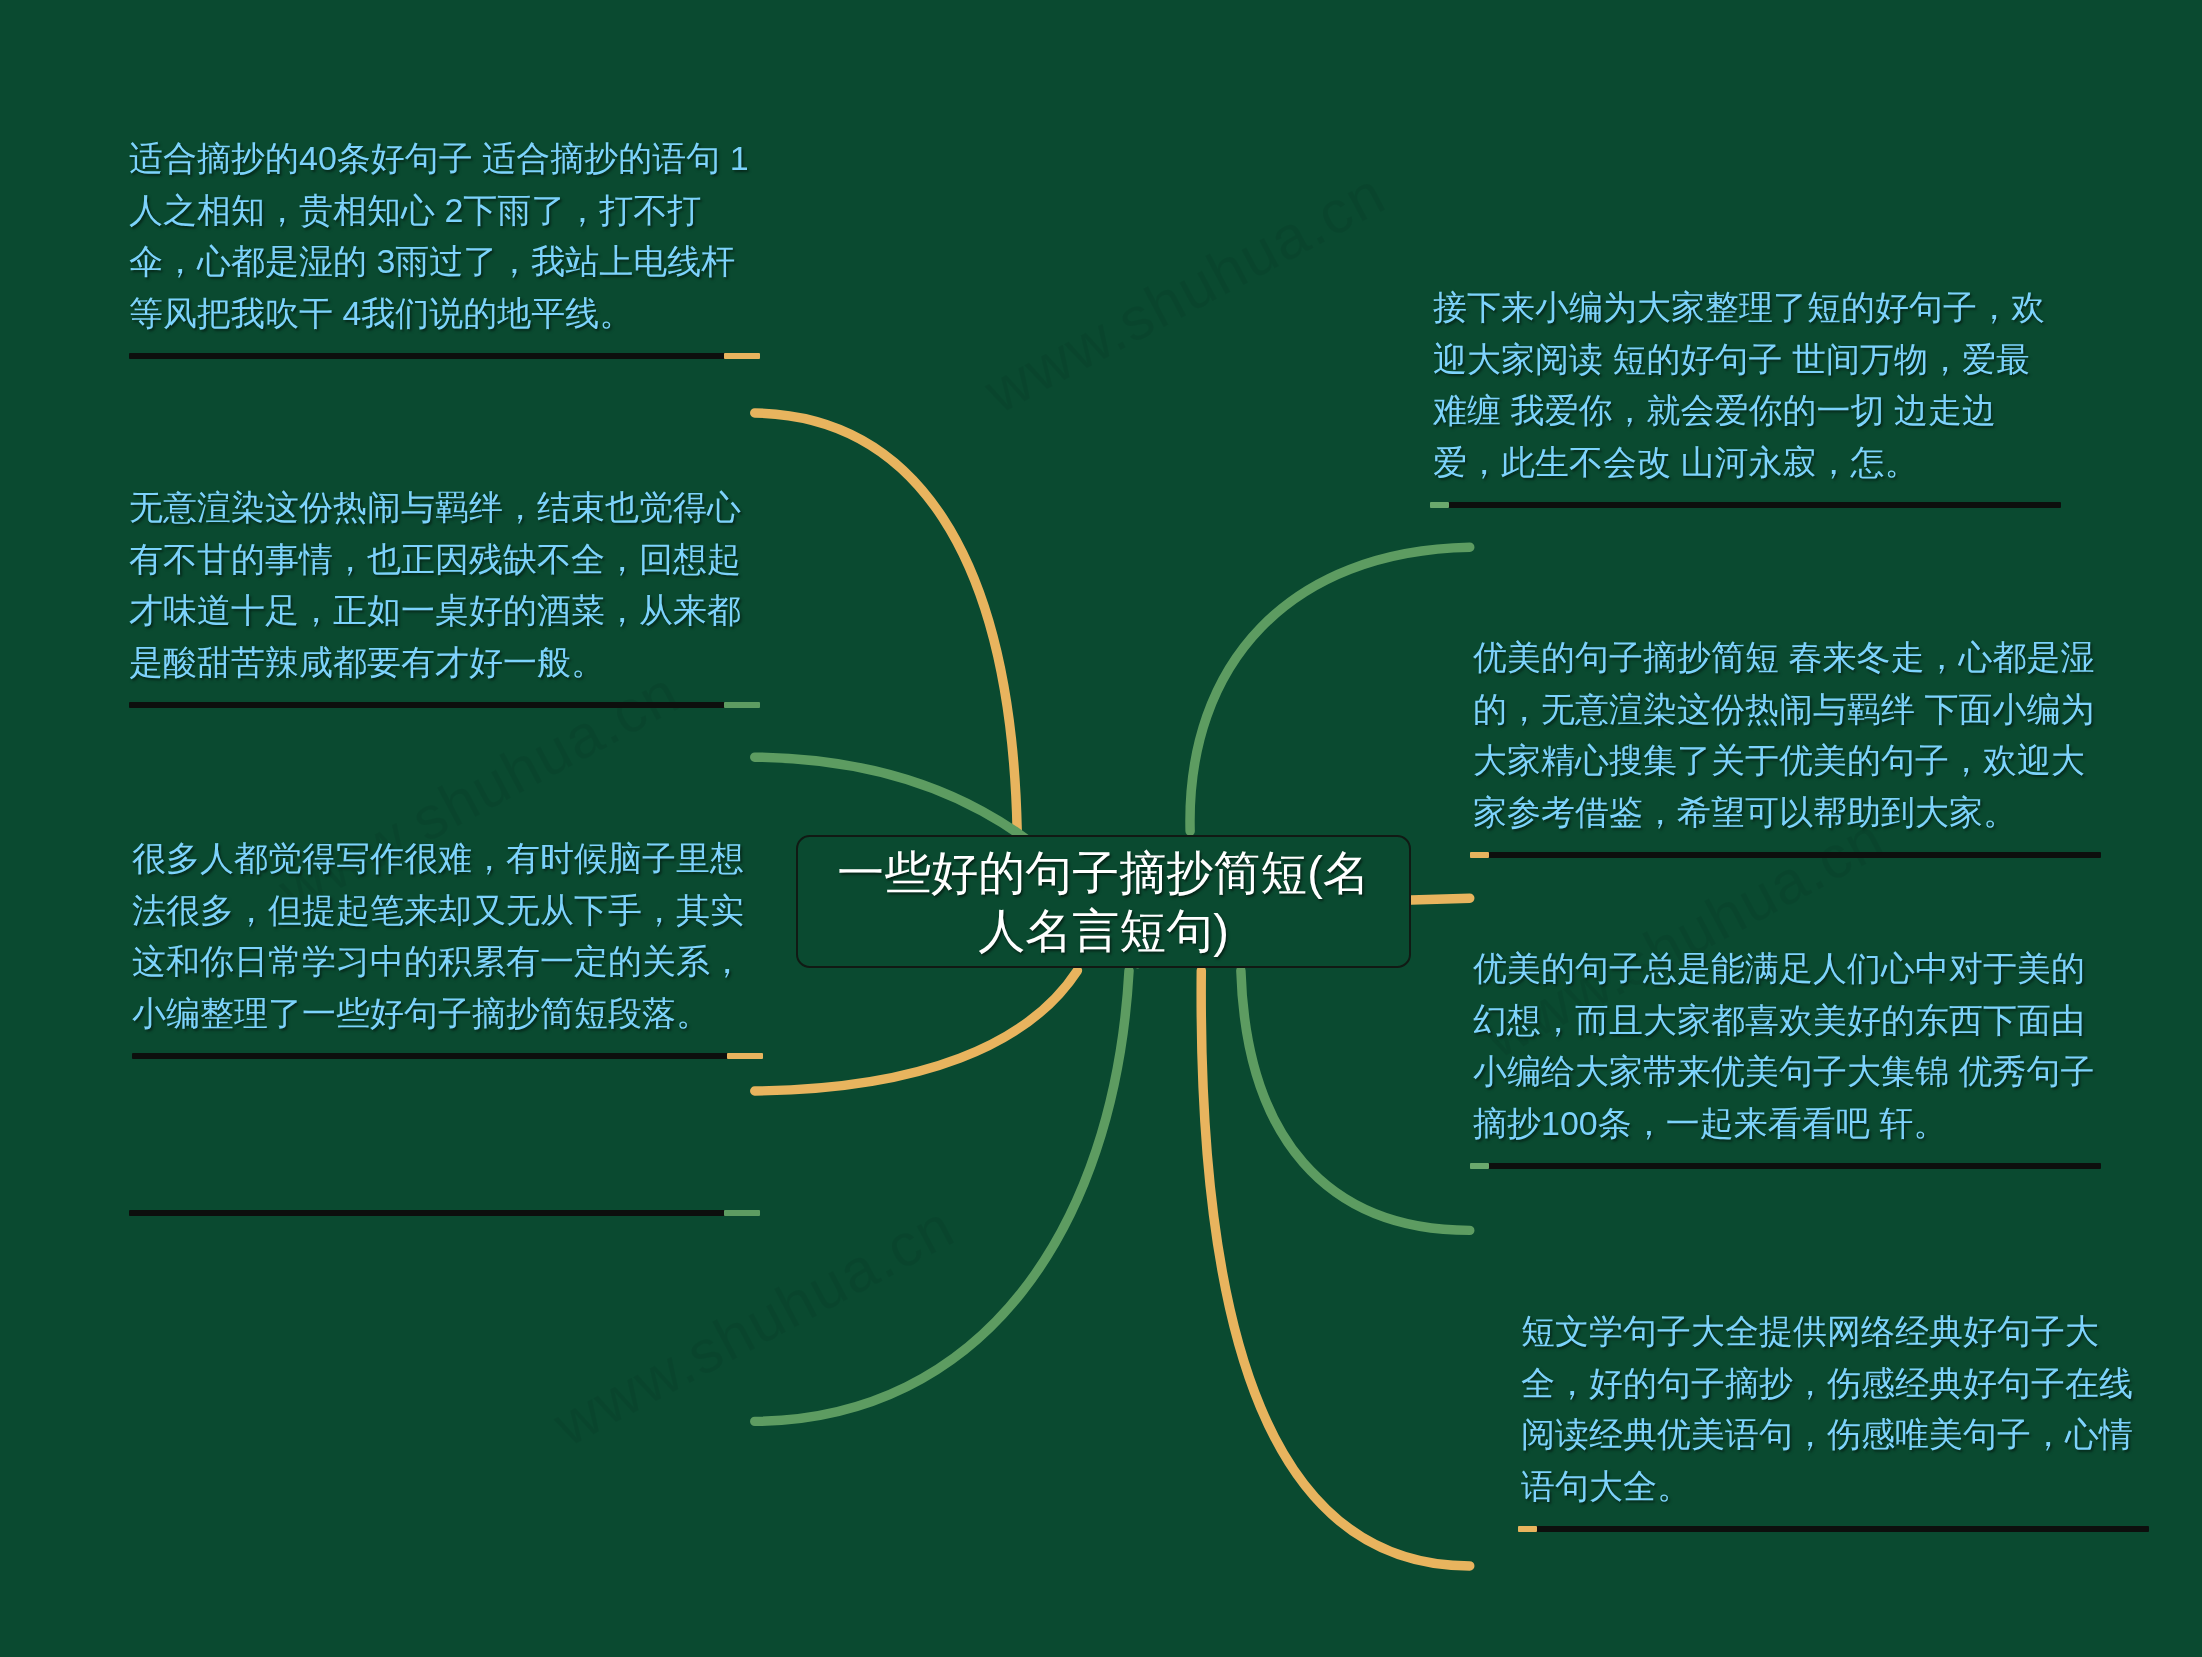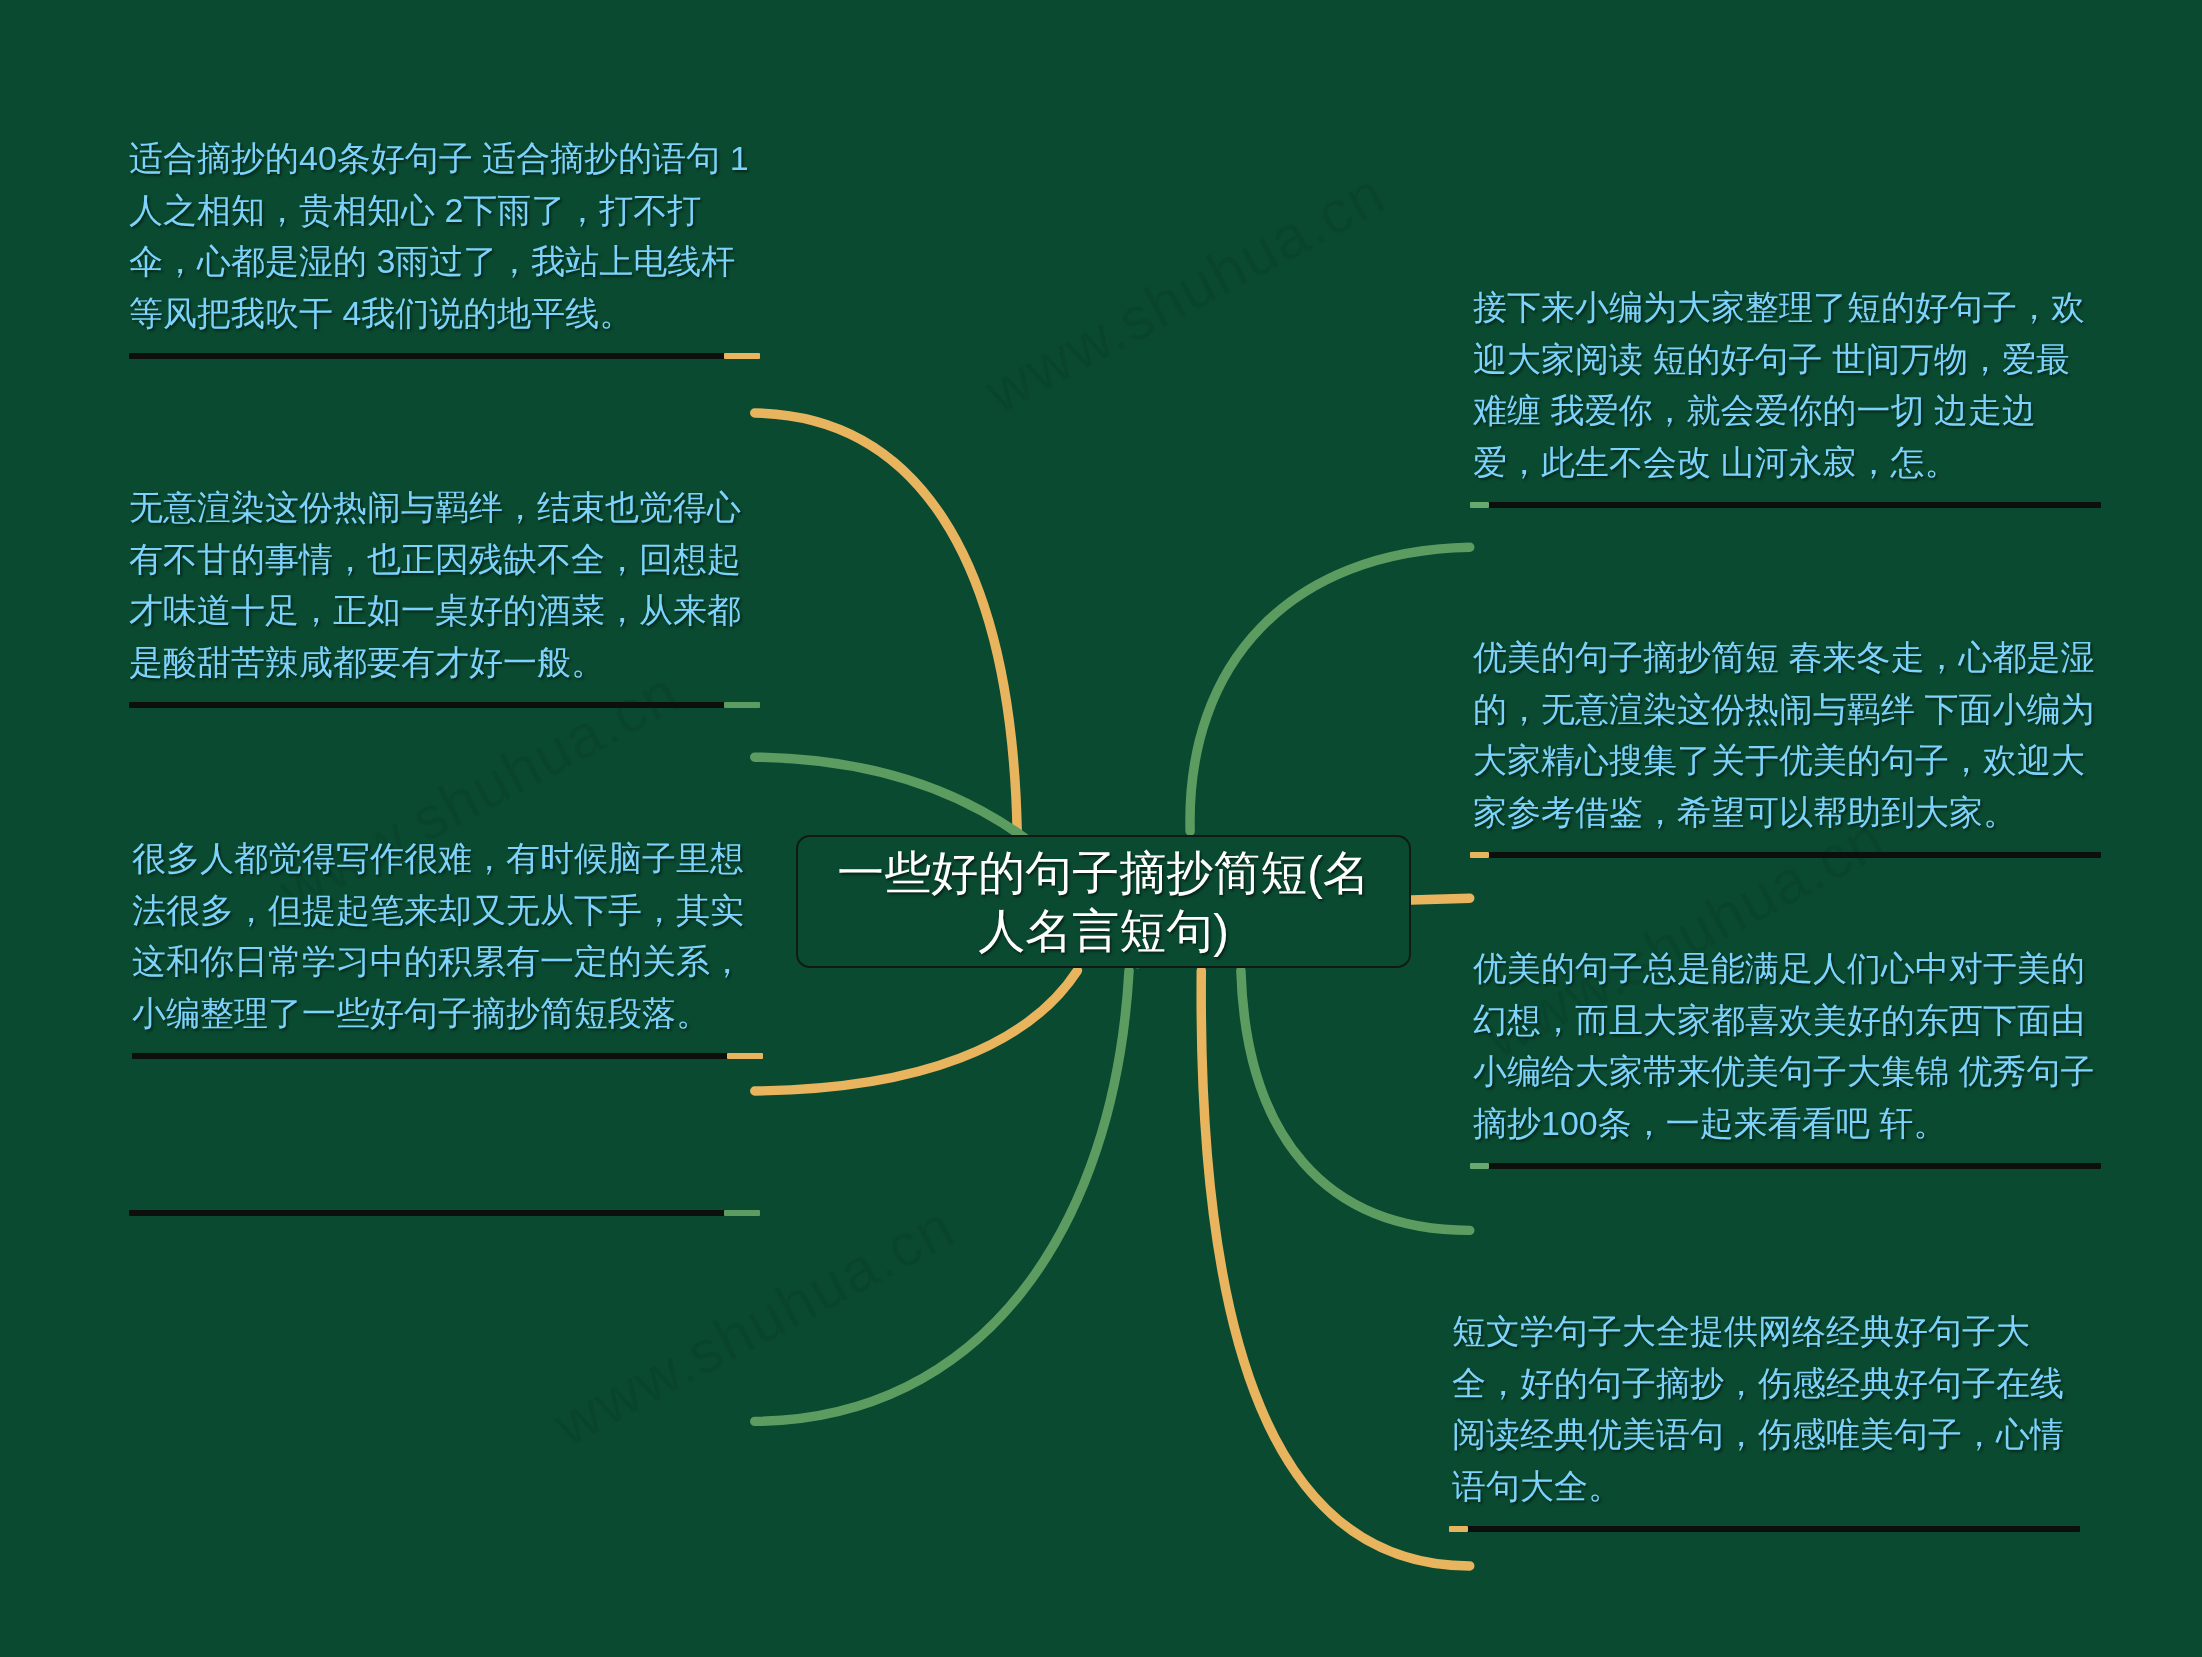--- a/index.html
+++ b/index.html
@@ -121,32 +121,32 @@
 
 <div class="branch left acc-orange" style="left:132px; top:833px; width:628px;">
   <div class="txt">很多人都觉得写作很难，有时候脑子里想法很多，但提起笔来却又无从下手，其实这和你日常学习中的积累有一定的关系，小编整理了一些好句子摘抄简短段落。</div>
   <div class="rule"></div>
 </div>
 
 <div class="branch left acc-green" style="left:129px; top:1196px; width:628px;">
   <div class="rule"></div>
 </div>
 
-<div class="branch right acc-green" style="left:1473px; top:282px; width:628px;">
+<div class="branch right acc-green" style="left:1433px; top:282px; width:628px;">
   <div class="txt">接下来小编为大家整理了短的好句子，欢迎大家阅读 短的好句子 世间万物，爱最难缠 我爱你，就会爱你的一切 边走边爱，此生不会改 山河永寂，怎。</div>
   <div class="rule"></div>
 </div>
 
 <div class="branch right acc-orange" style="left:1473px; top:632px; width:628px;">
   <div class="txt">优美的句子摘抄简短 春来冬走，心都是湿的，无意渲染这份热闹与羁绊 下面小编为大家精心搜集了关于优美的句子，欢迎大家参考借鉴，希望可以帮助到大家。</div>
   <div class="rule"></div>
 </div>
 
 <div class="branch right acc-green" style="left:1473px; top:943px; width:628px;">
   <div class="txt">优美的句子总是能满足人们心中对于美的幻想，而且大家都喜欢美好的东西下面由小编给大家带来优美句子大集锦 优秀句子摘抄100条，一起来看看吧 轩。</div>
   <div class="rule"></div>
 </div>
 
-<div class="branch right acc-orange" style="left:1452px; top:1306px; width:628px;">
+<div class="branch right acc-orange" style="left:1521px; top:1306px; width:628px;">
   <div class="txt">短文学句子大全提供网络经典好句子大全，好的句子摘抄，伤感经典好句子在线阅读经典优美语句，伤感唯美句子，心情语句大全。</div>
   <div class="rule"></div>
 </div>
 
 
 </body></html>

